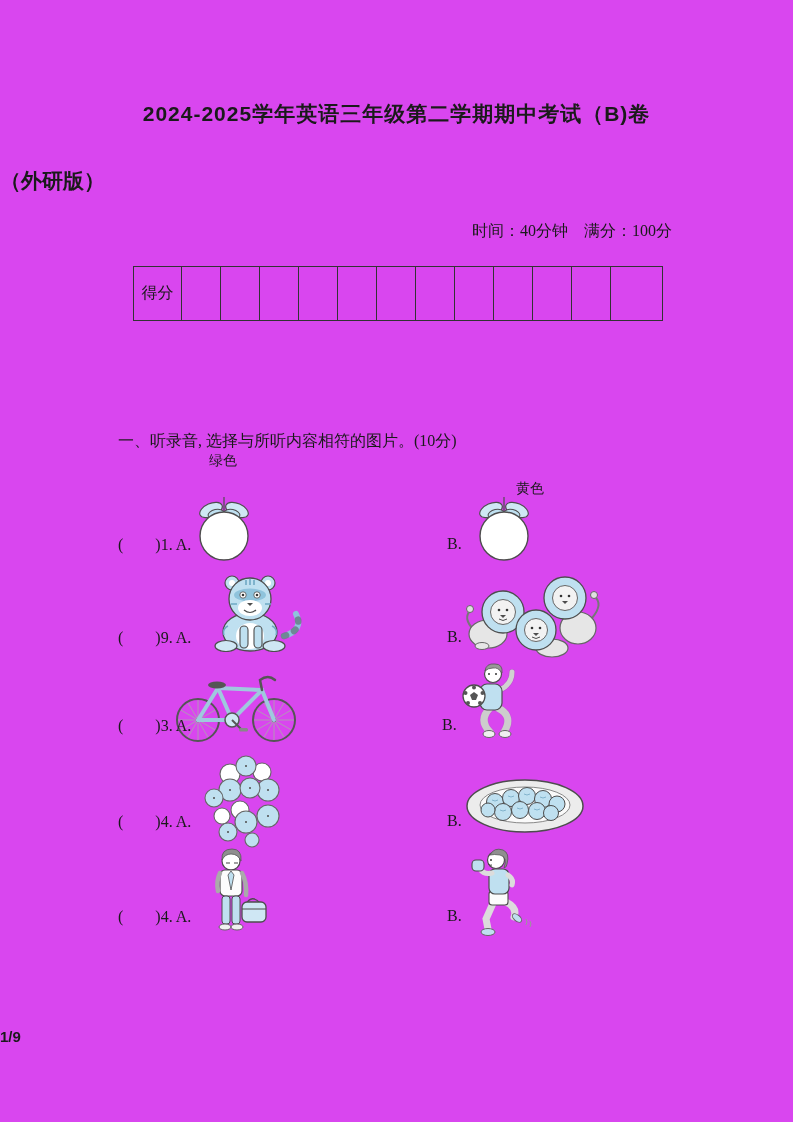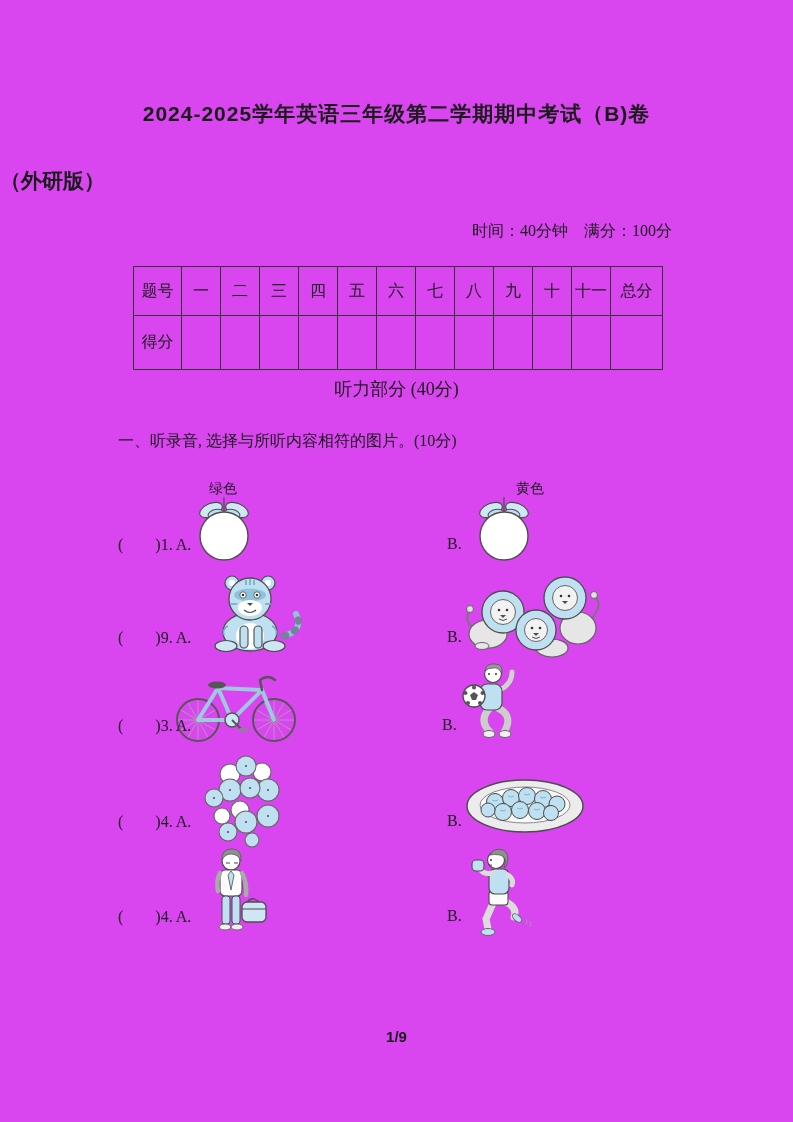--- a/index.html
+++ b/index.html
@@ -39,74 +39,58 @@
   .section-heading {
     position:absolute; top:377px; left:0; width:100%;
     text-align:center; font-size:18px;
   }
   .prompt { position:absolute; left:118px; font-size:16px; white-space:pre; }
   .marker { position:absolute; left:118px; font-size:16px; white-space:pre; }
   .b-label { position:absolute; font-size:16px; }
   .img-caption { position:absolute; font-size:14px; text-align:center; }
   .footer {
     position:absolute; top:1028px; left:0; width:100%;
-    text-align:center; font-size:15px; font-weight:bold;
+    text-align:left; font-size:15px; font-weight:bold;
     font-family:"Liberation Sans", sans-serif;
   }
   .art { position:absolute; }
 </style>
 </head>
 <body>
 
 <div class="page">
 
   <div class="title">2024-2025学年英语三年级第二学期期中考试（B)卷</div>
   <div class="subtitle">（外研版）</div>
   <div class="info-line">时间：40分钟　满分：100分</div>
 
   <table class="score-table">
     <tbody>
-        <tr class="hdr">
-      <td class="c-first">题号</td>
-      <td class="c-num">一</td>
-      <td class="c-num">二</td>
-      <td class="c-num">三</td>
-      <td class="c-num">四</td>
-      <td class="c-num">五</td>
-      <td class="c-num">六</td>
-      <td class="c-num">七</td>
-      <td class="c-num">八</td>
-      <td class="c-num">九</td>
-      <td class="c-num">十</td>
-      <td class="c-num">十一</td>
-      <td class="c-total">总分</td>
-    </tr>
     <tr class="score">
       <td class="c-first">得分</td>
       <td class="c-num"></td>
       <td class="c-num"></td>
       <td class="c-num"></td>
       <td class="c-num"></td>
       <td class="c-num"></td>
       <td class="c-num"></td>
       <td class="c-num"></td>
       <td class="c-num"></td>
       <td class="c-num"></td>
       <td class="c-num"></td>
       <td class="c-num"></td>
       <td class="c-total"></td>
     </tr>
   </tbody>
     </table>
 
-  <div class="section-heading">听力部分 (40分)</div>
 
   <div class="prompt" style="top:431px;">一、听录音, 选择与所听内容相符的图片。(10分)</div>
 
-  <div class="img-caption" style="left:185px; top:480px; width:76px;">绿色</div>
+  <div class="img-caption" style="left:185px; top:452px; width:76px;">绿色</div>
   <svg class="art" style="left:193px; top:496px;" width="62" height="66" viewBox="0 0 62 66">
     <line x1="31" y1="1" x2="31" y2="16" stroke="#4d4d4d" stroke-width="1.2"></line>
     <ellipse cx="18" cy="14" rx="12" ry="6.5" transform="rotate(-24 18 14)" fill="#cfe7f4" stroke="#4d4d4d" stroke-width="1.2"></ellipse>
     <ellipse cx="44" cy="14" rx="12" ry="6.5" transform="rotate(24 44 14)" fill="#cfe7f4" stroke="#4d4d4d" stroke-width="1.2"></ellipse>
     <ellipse cx="23" cy="18" rx="8" ry="4.5" transform="rotate(-12 23 18)" fill="#bfe0f0" stroke="#4d4d4d" stroke-width="1"></ellipse>
     <ellipse cx="39" cy="18" rx="8" ry="4.5" transform="rotate(12 39 18)" fill="#bfe0f0" stroke="#4d4d4d" stroke-width="1"></ellipse>
     <circle cx="31" cy="40" r="24" fill="#ffffff" stroke="#4d4d4d" stroke-width="1.4"></circle>
   </svg>
   <div class="marker" style="top:535px;">(　　)1. A.</div>
   <div class="b-label" style="left:447px; top:535px;">B.</div>

